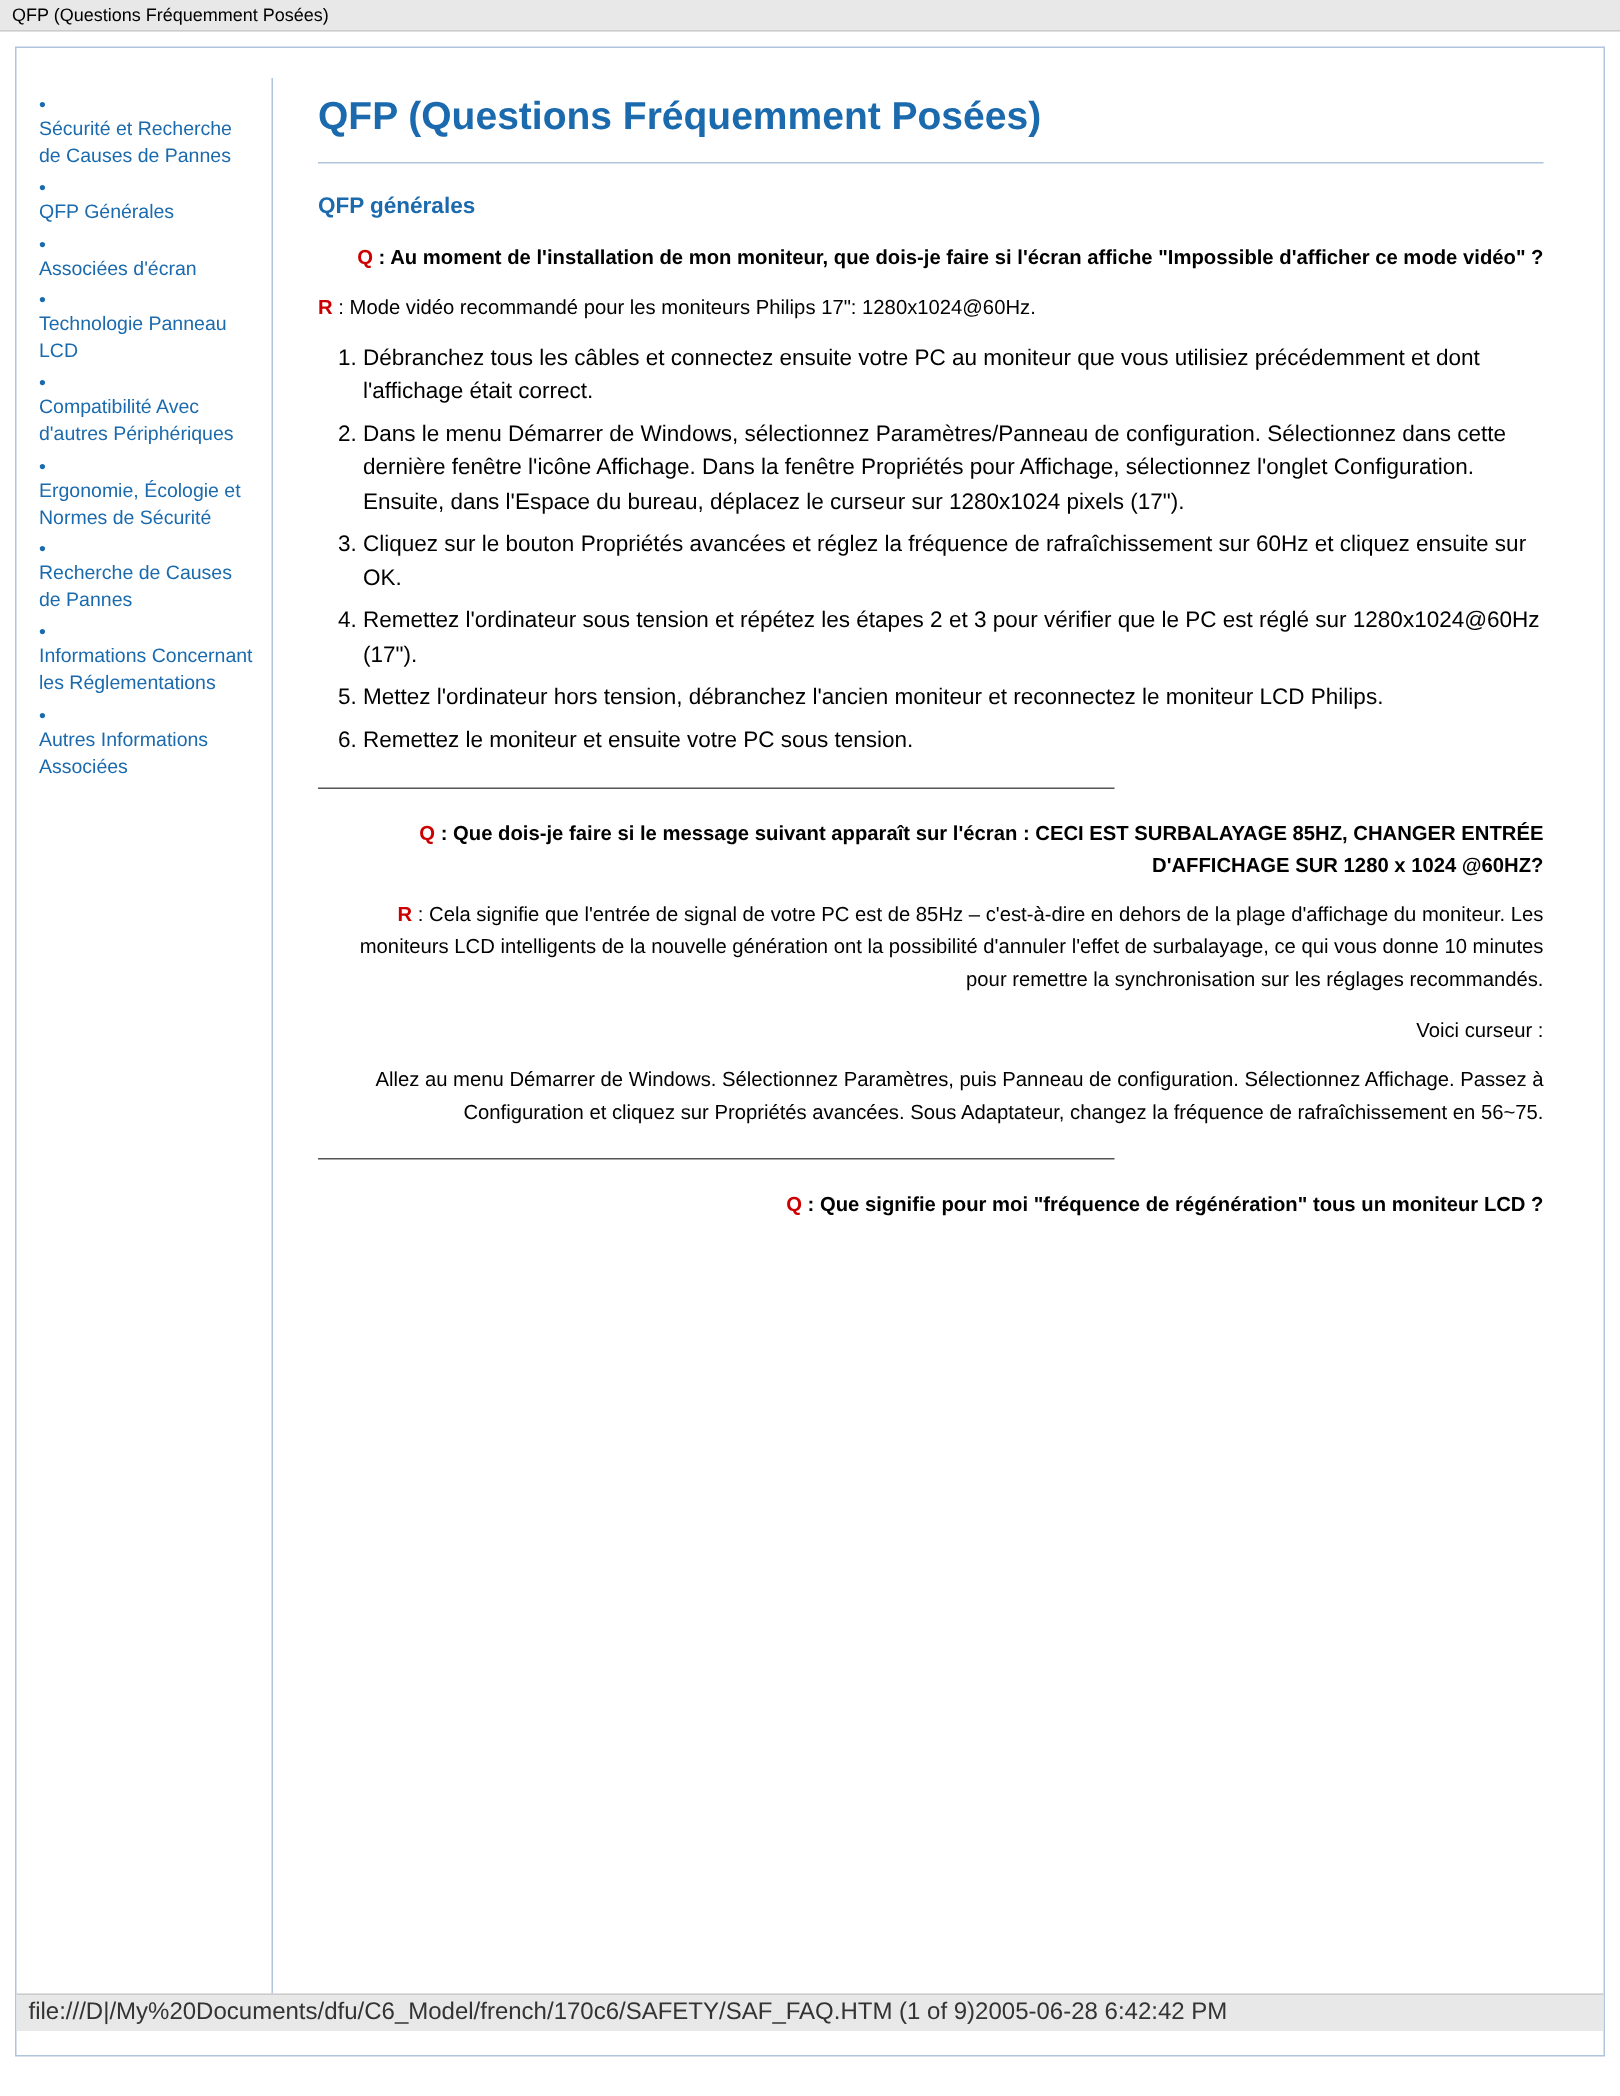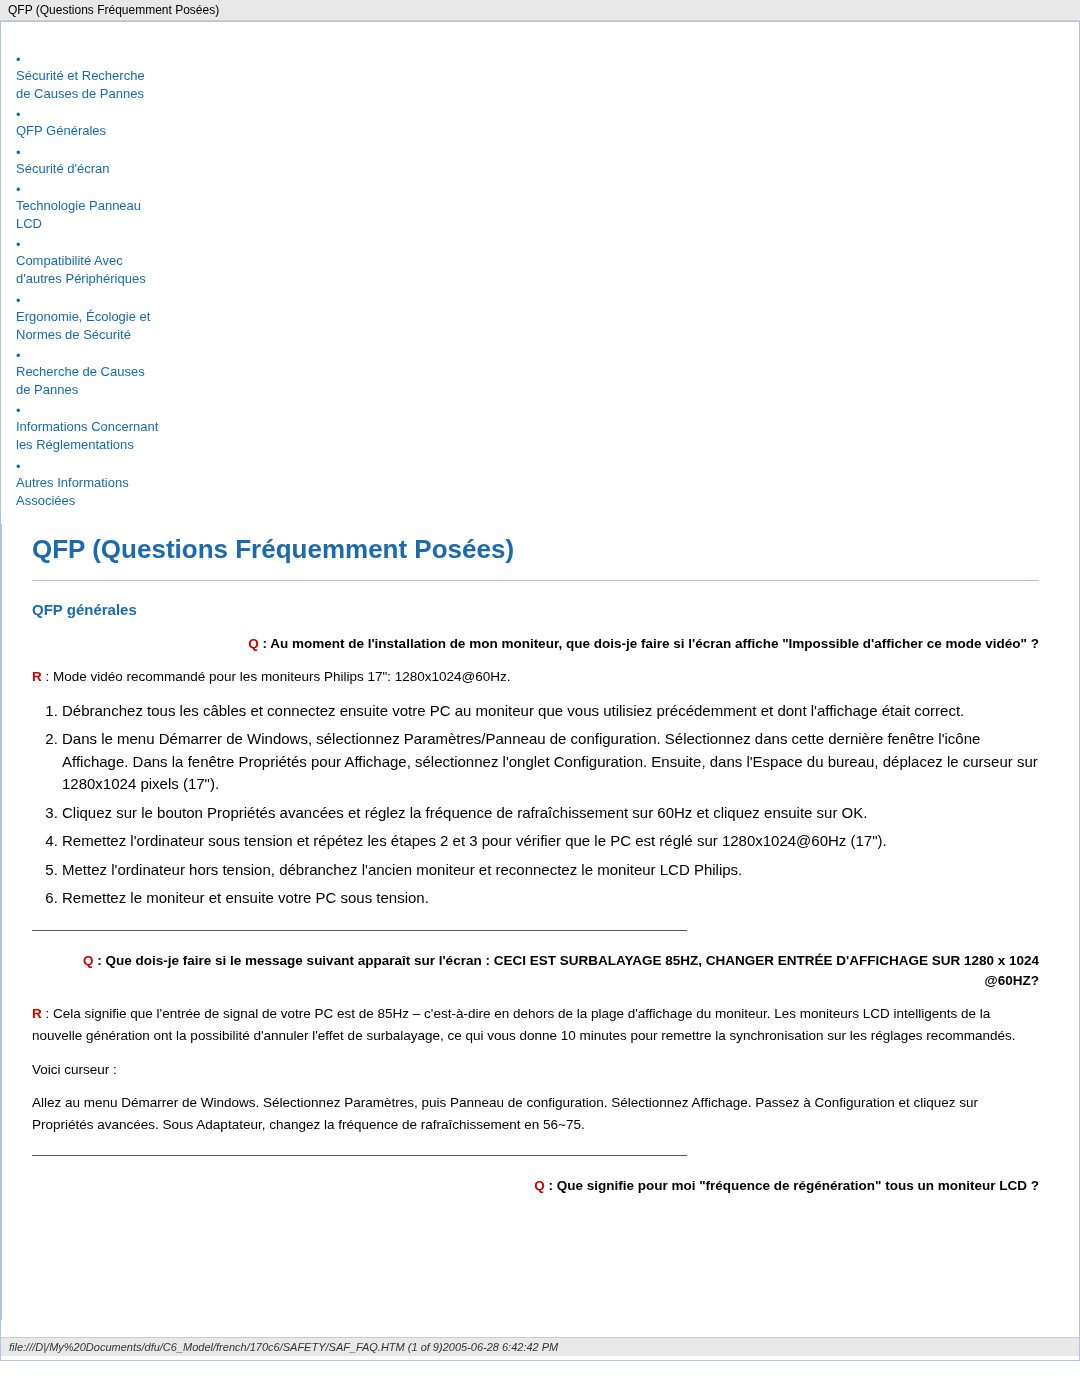--- a/index.html
+++ b/index.html
@@ -25,23 +25,23 @@
       padding: 3px 8px;
       font-size: 12px;
       color: #000;
     }
 
     
     .page-wrapper {
       display: flex;
       padding: 20px 0 40px 0;
       border: 1px solid #b0c4de;
+      margin: 10px;
       min-height: 1340px;
       position: relative;
-      flex-direction: column;
     }
 
     
     .sidebar {
       width: 170px;
       min-width: 170px;
       padding: 10px 10px 10px 15px;
       font-size: 13px;
     }
 
@@ -137,36 +137,36 @@
     .section-divider {
       border: none;
       border-top: 1px solid #555;
       margin: 20px 0 20px 0;
       width: 65%;
     }
 
     
     .status-bar {
       position: absolute;
-      bottom: 4px;
+      bottom: 16px;
       left: 0;
       right: 0;
       background: #e8e8e8;
       border-top: 1px solid #ccc;
       padding: 3px 8px;
-      font-size: 11px;
+      font-size: 16px;
       color: #333;
-      font-style: italic;
     }
 
     .paragraph-text {
       font-size: 13.5px;
       line-height: 1.6;
       margin-bottom: 12px;
       color: #000;
+      text-align: right;
     }
   </style>
 </head>
 <body>
 
 <div class="title-bar">
   <span>QFP (Questions Fréquemment Posées)</span>
 </div>
 
 <div class="page-wrapper">
@@ -174,21 +174,21 @@
   <div class="sidebar">
 
     <div id="sidebar-nav">
         <div class="nav-item">
           <a href="#">Sécurité et Recherche de Causes de Pannes</a>
         </div>
         <div class="nav-item">
           <a href="#">QFP Générales</a>
         </div>
         <div class="nav-item">
-          <a href="#">Sécurité d'écran</a>
+          <a href="#">Associées d'écran</a>
         </div>
         <div class="nav-item">
           <a href="#">Technologie Panneau LCD</a>
         </div>
         <div class="nav-item">
           <a href="#">Compatibilité Avec d'autres Périphériques</a>
         </div>
         <div class="nav-item">
           <a href="#">Ergonomie, Écologie et Normes de Sécurité</a>
         </div>

